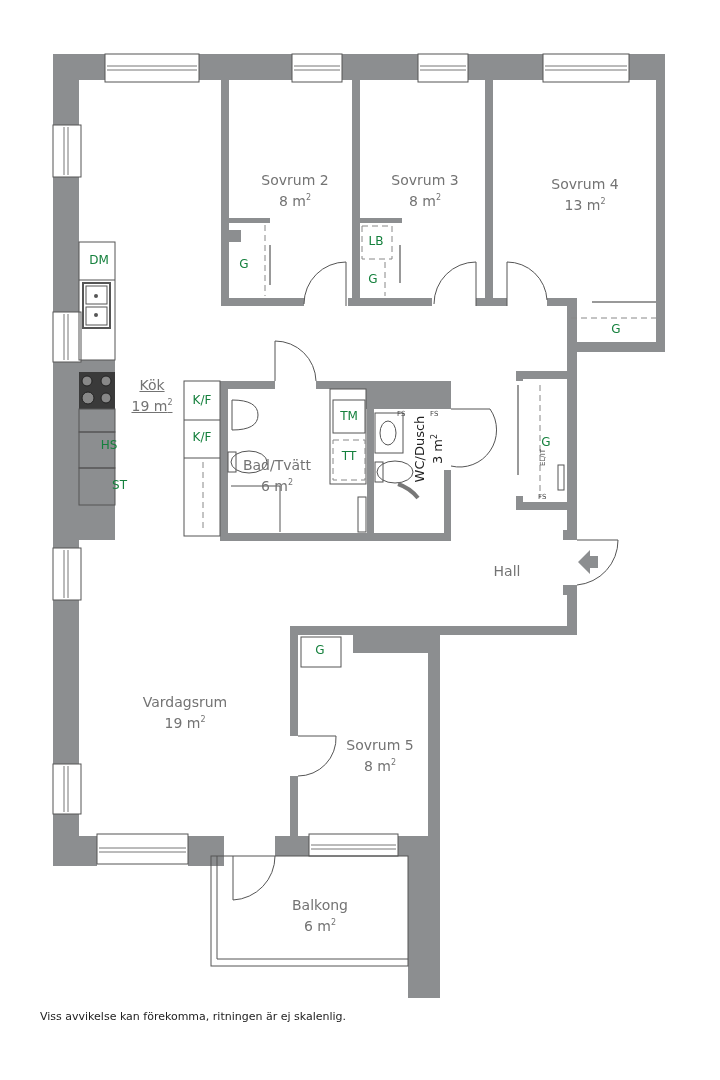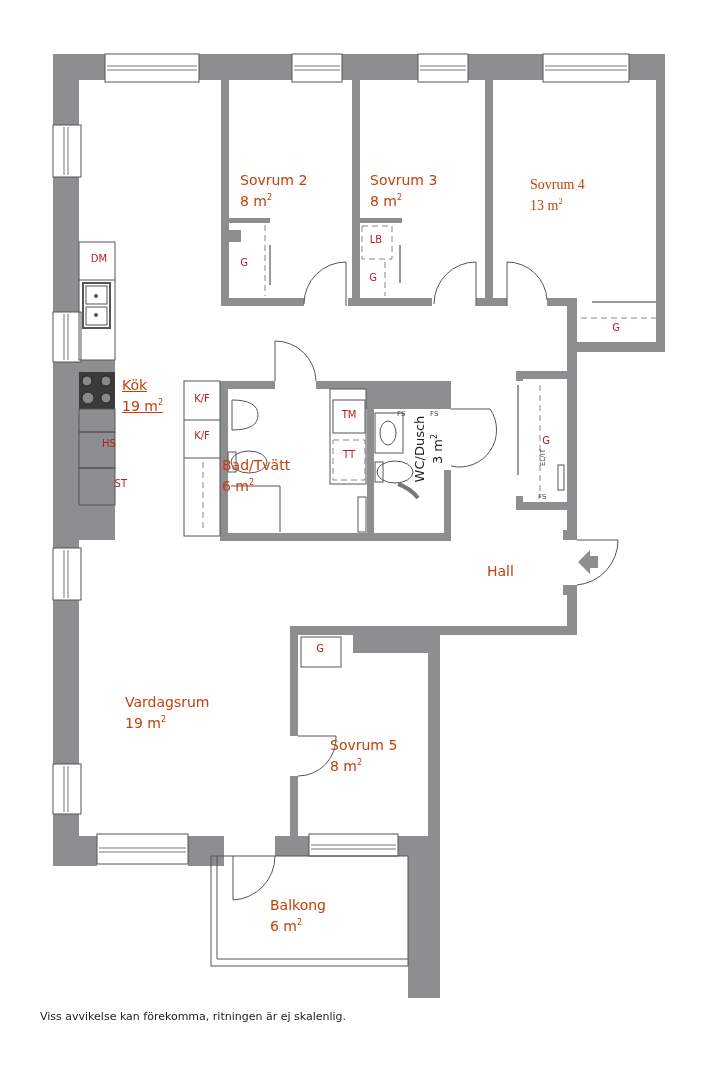--- a/index.html
+++ b/index.html
@@ -4,24 +4,24 @@
 <style>
   html, body { margin: 0; padding: 0; background: #ffffff; }
   body { width: 720px; height: 1080px; position: relative; overflow: hidden; font-family: "DejaVu Sans", sans-serif; }
   svg { position: absolute; left: 0; top: 0; }
   .wall { fill: #8c8e90; }
   .win { fill: #ffffff; stroke: #555; stroke-width: 1; }
   .winline { stroke: #777; stroke-width: 1; fill: none; }
   .thin { fill: none; stroke: #555; stroke-width: 1; }
   .dash { fill: none; stroke: #888; stroke-width: 1; stroke-dasharray: 6 4; }
   .door { fill: none; stroke: #555; stroke-width: 1; }
-  .lbl { position: absolute; font-family: "DejaVu Sans", sans-serif; color: #c2410c; line-height: 17px; font-size: 14px; white-space: nowrap; }
+  .lbl { position: absolute; font-family: "DejaVu Sans", sans-serif; color: #737373; text-align: center; line-height: 17px; font-size: 14px; white-space: nowrap; }
   .lbl .area { display: block; }
   .lbl sup { font-size: 8px; vertical-align: 6px; }
-  .small { position: absolute; font-family: "DejaVu Sans", sans-serif; color: #b91c1c; font-size: 10px; text-align: center; }
+  .small { position: absolute; font-family: "DejaVu Sans", sans-serif; color: #15803d; font-size: 12px; text-align: center; }
   .tiny { position: absolute; font-family: "DejaVu Sans", sans-serif; color: #444; font-size: 7px; }
   .note { position: absolute; left: 40px; top: 1010px; font-size: 11px; color: #222; font-family: "DejaVu Sans", sans-serif; }
   .rot { position: absolute; transform: rotate(-90deg); transform-origin: center; text-align: center; font-size: 13px; line-height: 15px; color: #222; white-space: nowrap; }
 </style>
 </head>
 <body>
 
 <svg width="720" height="1080" viewBox="0 0 720 1080">
 
   <g>
@@ -190,21 +190,21 @@
 </svg>
 
 <div class="lbl" style="left:240px;top:172px;width:110px;">
   <span>Sovrum 2</span>
   <span class="area"><span>8 m</span><sup>2</sup></span>
 </div>
 <div class="lbl" style="left:370px;top:172px;width:110px;">
   <span>Sovrum 3</span>
   <span class="area"><span>8 m</span><sup>2</sup></span>
 </div>
-<div class="lbl" style="left:530px;top:176px;width:110px;font-family:Liberation Serif, serif;">
+<div class="lbl" style="left:530px;top:176px;width:110px;">
   <span>Sovrum 4</span>
   <span class="area"><span>13 m</span><sup>2</sup></span>
 </div>
 <div class="lbl" style="left:122px;top:377px;width:60px;text-decoration:underline;">
   <span>Kök</span>
   <span class="area"><span>19 m</span><sup>2</sup></span>
 </div>
 <div class="lbl" style="left:222px;top:437px;width:110px;margin-top:20px;">
   <span>Bad/Tvätt</span>
   <span class="area"><span>6 m</span><sup>2</sup></span>

